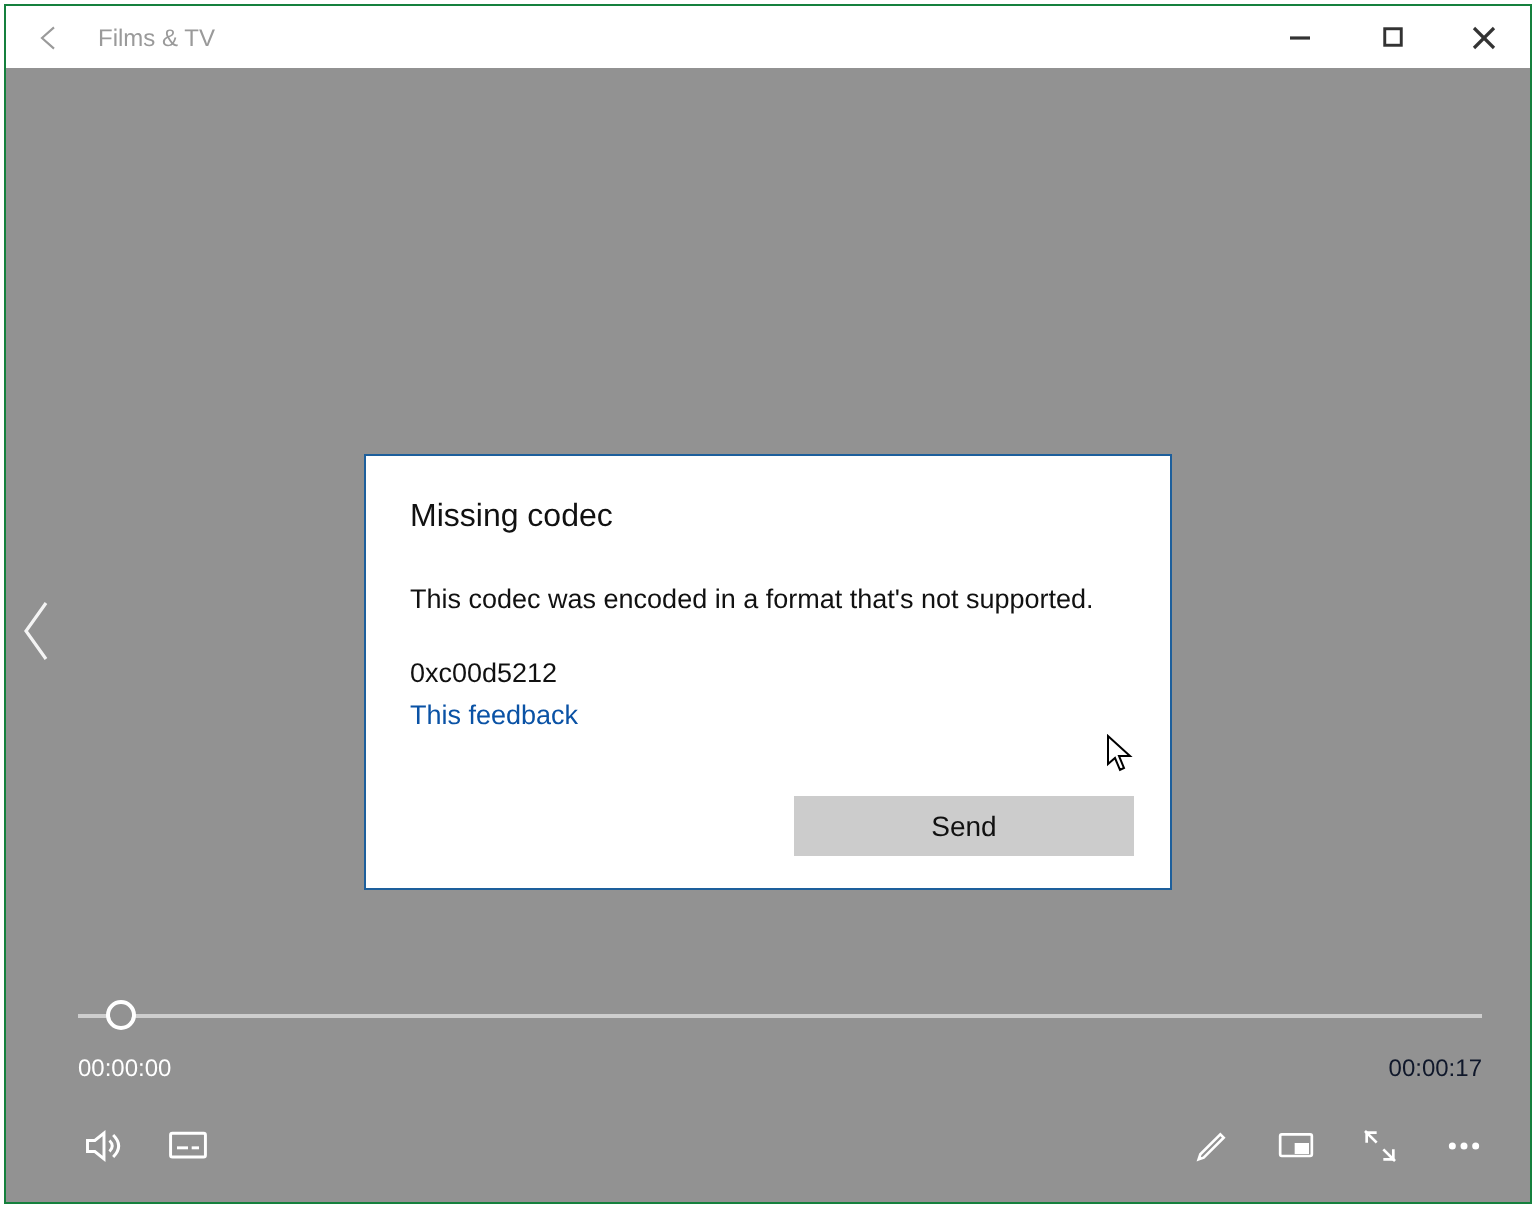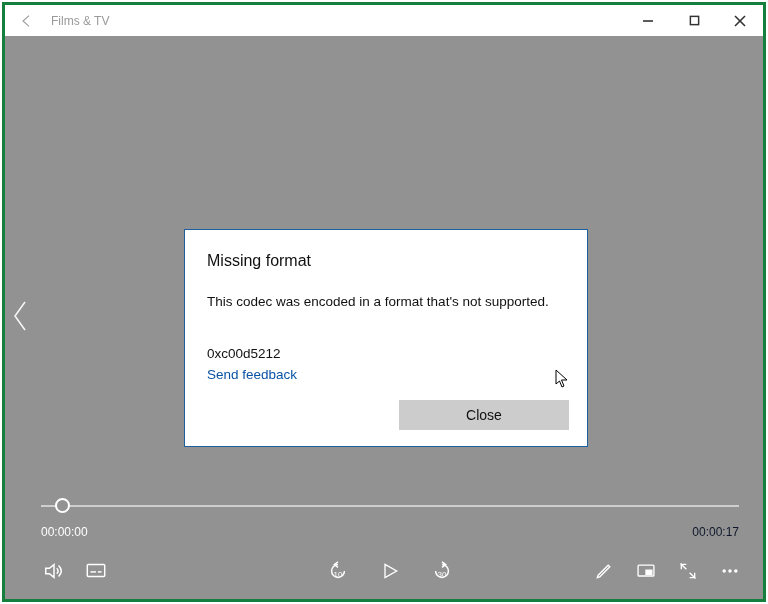--- a/index.html
+++ b/index.html
@@ -5,21 +5,21 @@
     * { margin: 0; padding: 0; box-sizing: border-box; }
     body {
       width: 768px; height: 604px;
       font-family: "Segoe UI", Arial, sans-serif;
       background: #fff;
       position: relative;
       overflow: hidden;
     }
     .outer-frame {
       position: absolute; inset: 2px;
-      border: 3px solid #15803d;
+      border: 1px solid #15803d;
       display: flex; flex-direction: column;
       background: #fff;
     }
     .titlebar {
       height: 31px; background: #fff;
       display: flex; align-items: center;
       color: #9a9a9a; font-size: 12px;
       padding-left: 8px;
     }
     .titlebar .back { width: 28px; display:flex; align-items:center; justify-content:center; }
@@ -34,21 +34,21 @@
       color: #fff; opacity: 0.9;
     }
     .dialog {
       position: absolute; left: 179px; top: 193px;
       width: 404px; height: 218px;
       background: #fff; border: 1px solid #1d5f9c;
       padding: 22px 22px 16px 22px;
     }
     .dialog .dlg-title { font-size: 16px; color:#111; }
     .dialog .dlg-body  { font-size: 13.5px; color:#111; margin-top: 24px; }
-    .dialog .dlg-code  { font-size: 13.5px; color:#111; margin-top: 37px; }
+    .dialog .dlg-code  { font-size: 13.5px; color:#111; margin-top: 22px; }
     .dialog .dlg-link  { font-size: 13.5px; color:#0a52a5; margin-top: 6px; cursor:pointer; }
     .dialog .dlg-btnrow { position:absolute; right:18px; bottom:16px; }
     .dialog .close-btn {
       width: 170px; height: 30px;
       background: #ccc; border: none;
       font-size: 14px; color:#111;
       cursor:pointer;
     }
     .cursor {
       position: absolute; left: 550px; top: 333px;
@@ -115,26 +115,26 @@
 
   <div class="video-area">
 
     <div class="nav-prev">
       <svg width="18" height="34" viewBox="0 0 18 34">
           <path d="M14 3 L4 17 L14 31"></path>
         </svg>
     </div>
 
     <div class="dialog">
-      <div class="dlg-title">Missing format</div>
+      <div class="dlg-title">Missing codec</div>
       <div class="dlg-body">This codec was encoded in a format that's not supported.</div>
       <div class="dlg-code">0xc00d5212</div>
-      <div class="dlg-link">Send feedback</div>
+      <div class="dlg-link">This feedback</div>
       <div class="dlg-btnrow">
-        <button class="close-btn">Close</button>
+        <button class="close-btn">Send</button>
       </div>
     </div>
 
     <div class="cursor">
       <svg width="16" height="20" viewBox="0 0 16 20">
         <path d="M1 1 L1 15 L4.5 12 L7 18 L9 17 L6.5 11 L12 11 Z" fill="#fff" stroke="#000" stroke-width="1"></path>
       </svg>
     </div>
 
     <div class="controls">
@@ -153,41 +153,20 @@
               <path d="M15 9 C17 11 17 13 15 15"></path>
               <path d="M17 6 C21 10 21 14 17 18"></path>
             </svg>
           </div>
           <div class="icon">
             <svg width="22" height="22" viewBox="0 0 24 24">
               <rect x="2.5" y="5" width="19" height="13" rx="1"></rect>
               <line x1="6" y1="13" x2="12" y2="13"></line>
                 <line x1="14" y1="13" x2="18" y2="13"></line>
             </svg>
-          </div>
-        </div>
-        <div class="center">
-          <div class="icon">
-            <svg width="24" height="24" viewBox="0 0 24 24">
-              <path d="M19 12 A7 7 0 1 1 12 5"></path>
-              <path d="M12 2 L8 5 L12 8"></path>
-            </svg>
-            <span style="position:absolute; font-size:8px; margin-top:6px;">10</span>
-          </div>
-          <div class="icon">
-            <svg width="20" height="20" viewBox="0 0 24 24">
-                <path d="M6 4 L20 12 L6 20 Z"></path>
-              </svg>
-          </div>
-          <div class="icon">
-            <svg width="24" height="24" viewBox="0 0 24 24">
-              <path d="M5 12 A7 7 0 1 0 12 5"></path>
-              <path d="M12 2 L16 5 L12 8"></path>
-            </svg>
-            <span style="position:absolute; font-size:8px; margin-top:6px;">30</span>
           </div>
         </div>
         <div class="right">
           <div class="icon">
             <svg width="20" height="20" viewBox="0 0 24 24">
                 <path d="M4 20 L7 19 L19 7 L17 5 L5 17 Z"></path>
               </svg>
           </div>
           <div class="icon">
             <svg width="22" height="20" viewBox="0 0 24 24">

